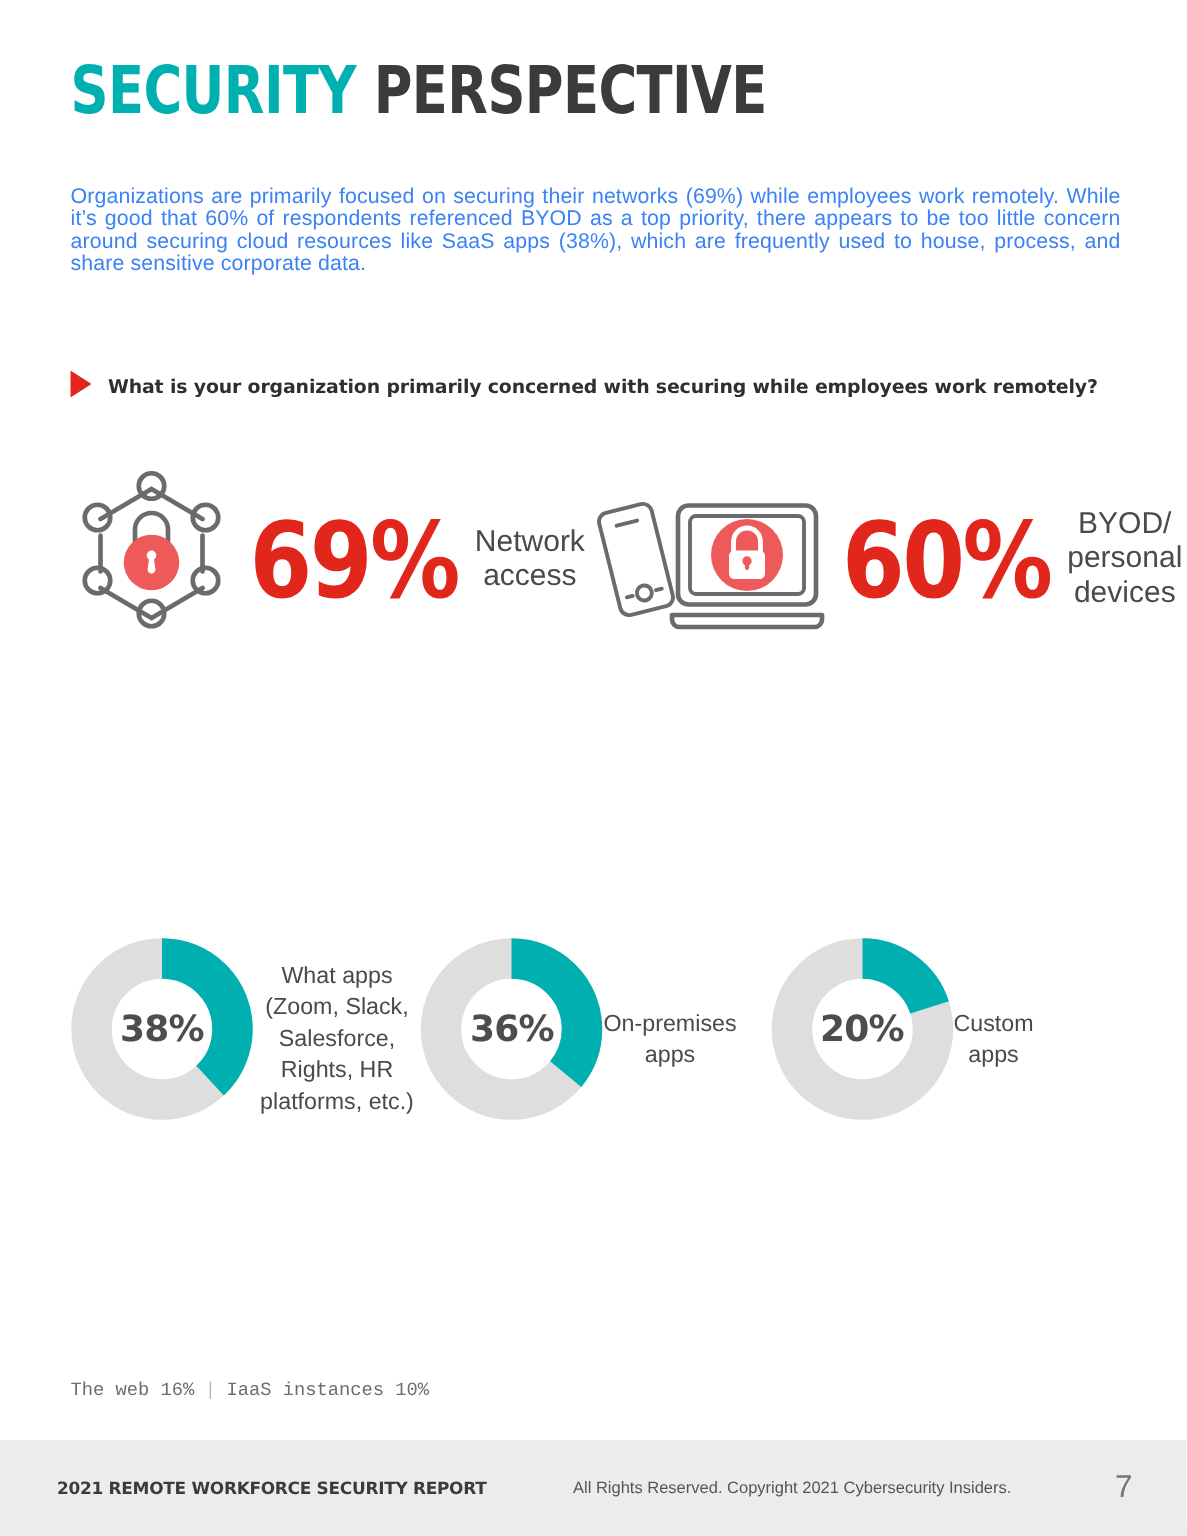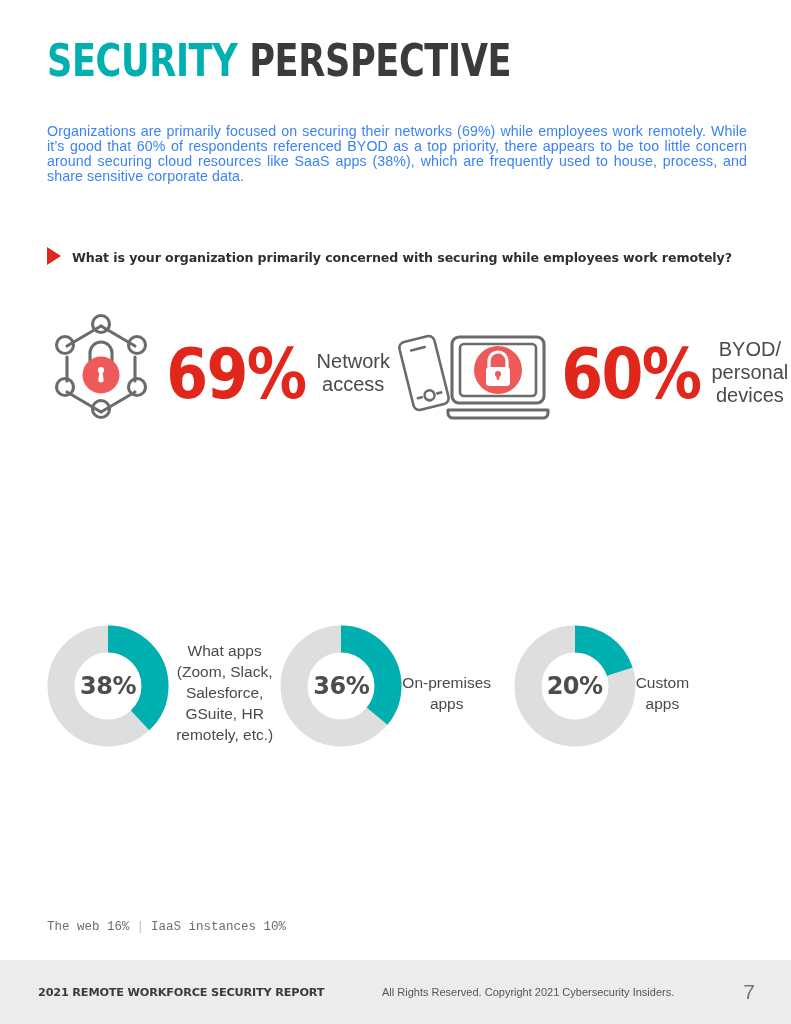--- a/index.html
+++ b/index.html
@@ -319,21 +319,21 @@
       <div class="donut-wrap">
         <svg width="122" height="122" viewBox="0 0 122 122" aria-hidden="true">
           <circle cx="61" cy="61" r="47" fill="none" stroke="#DEDEDE" stroke-width="27"></circle>
           <circle class="donut-arc" cx="61" cy="61" r="47" fill="none" stroke="#00AFB0" stroke-width="27" stroke-dasharray="112.21768958622742 183.09201985121314" transform="rotate(-90 61 61)"></circle>
         </svg>
         <div class="donut-text">38%</div>
       </div>
       <div class="donut-label">
         <span>What apps</span><br>
         <span>(Zoom, Slack, Salesforce,</span><br>
-        <span>GSuite, HR remotely, etc.)</span>
+        <span>Rights, HR platforms, etc.)</span>
       </div>
     </div>
 
     <div class="donut-col">
       <div class="donut-wrap">
         <svg width="122" height="122" viewBox="0 0 122 122" aria-hidden="true">
           <circle cx="61" cy="61" r="47" fill="none" stroke="#DEDEDE" stroke-width="27"></circle>
           <circle class="donut-arc" cx="61" cy="61" r="47" fill="none" stroke="#00AFB0" stroke-width="27" stroke-dasharray="106.31149539747861 188.99821403996197" transform="rotate(-90 61 61)"></circle>
         </svg>
         <div class="donut-text">36%</div>

